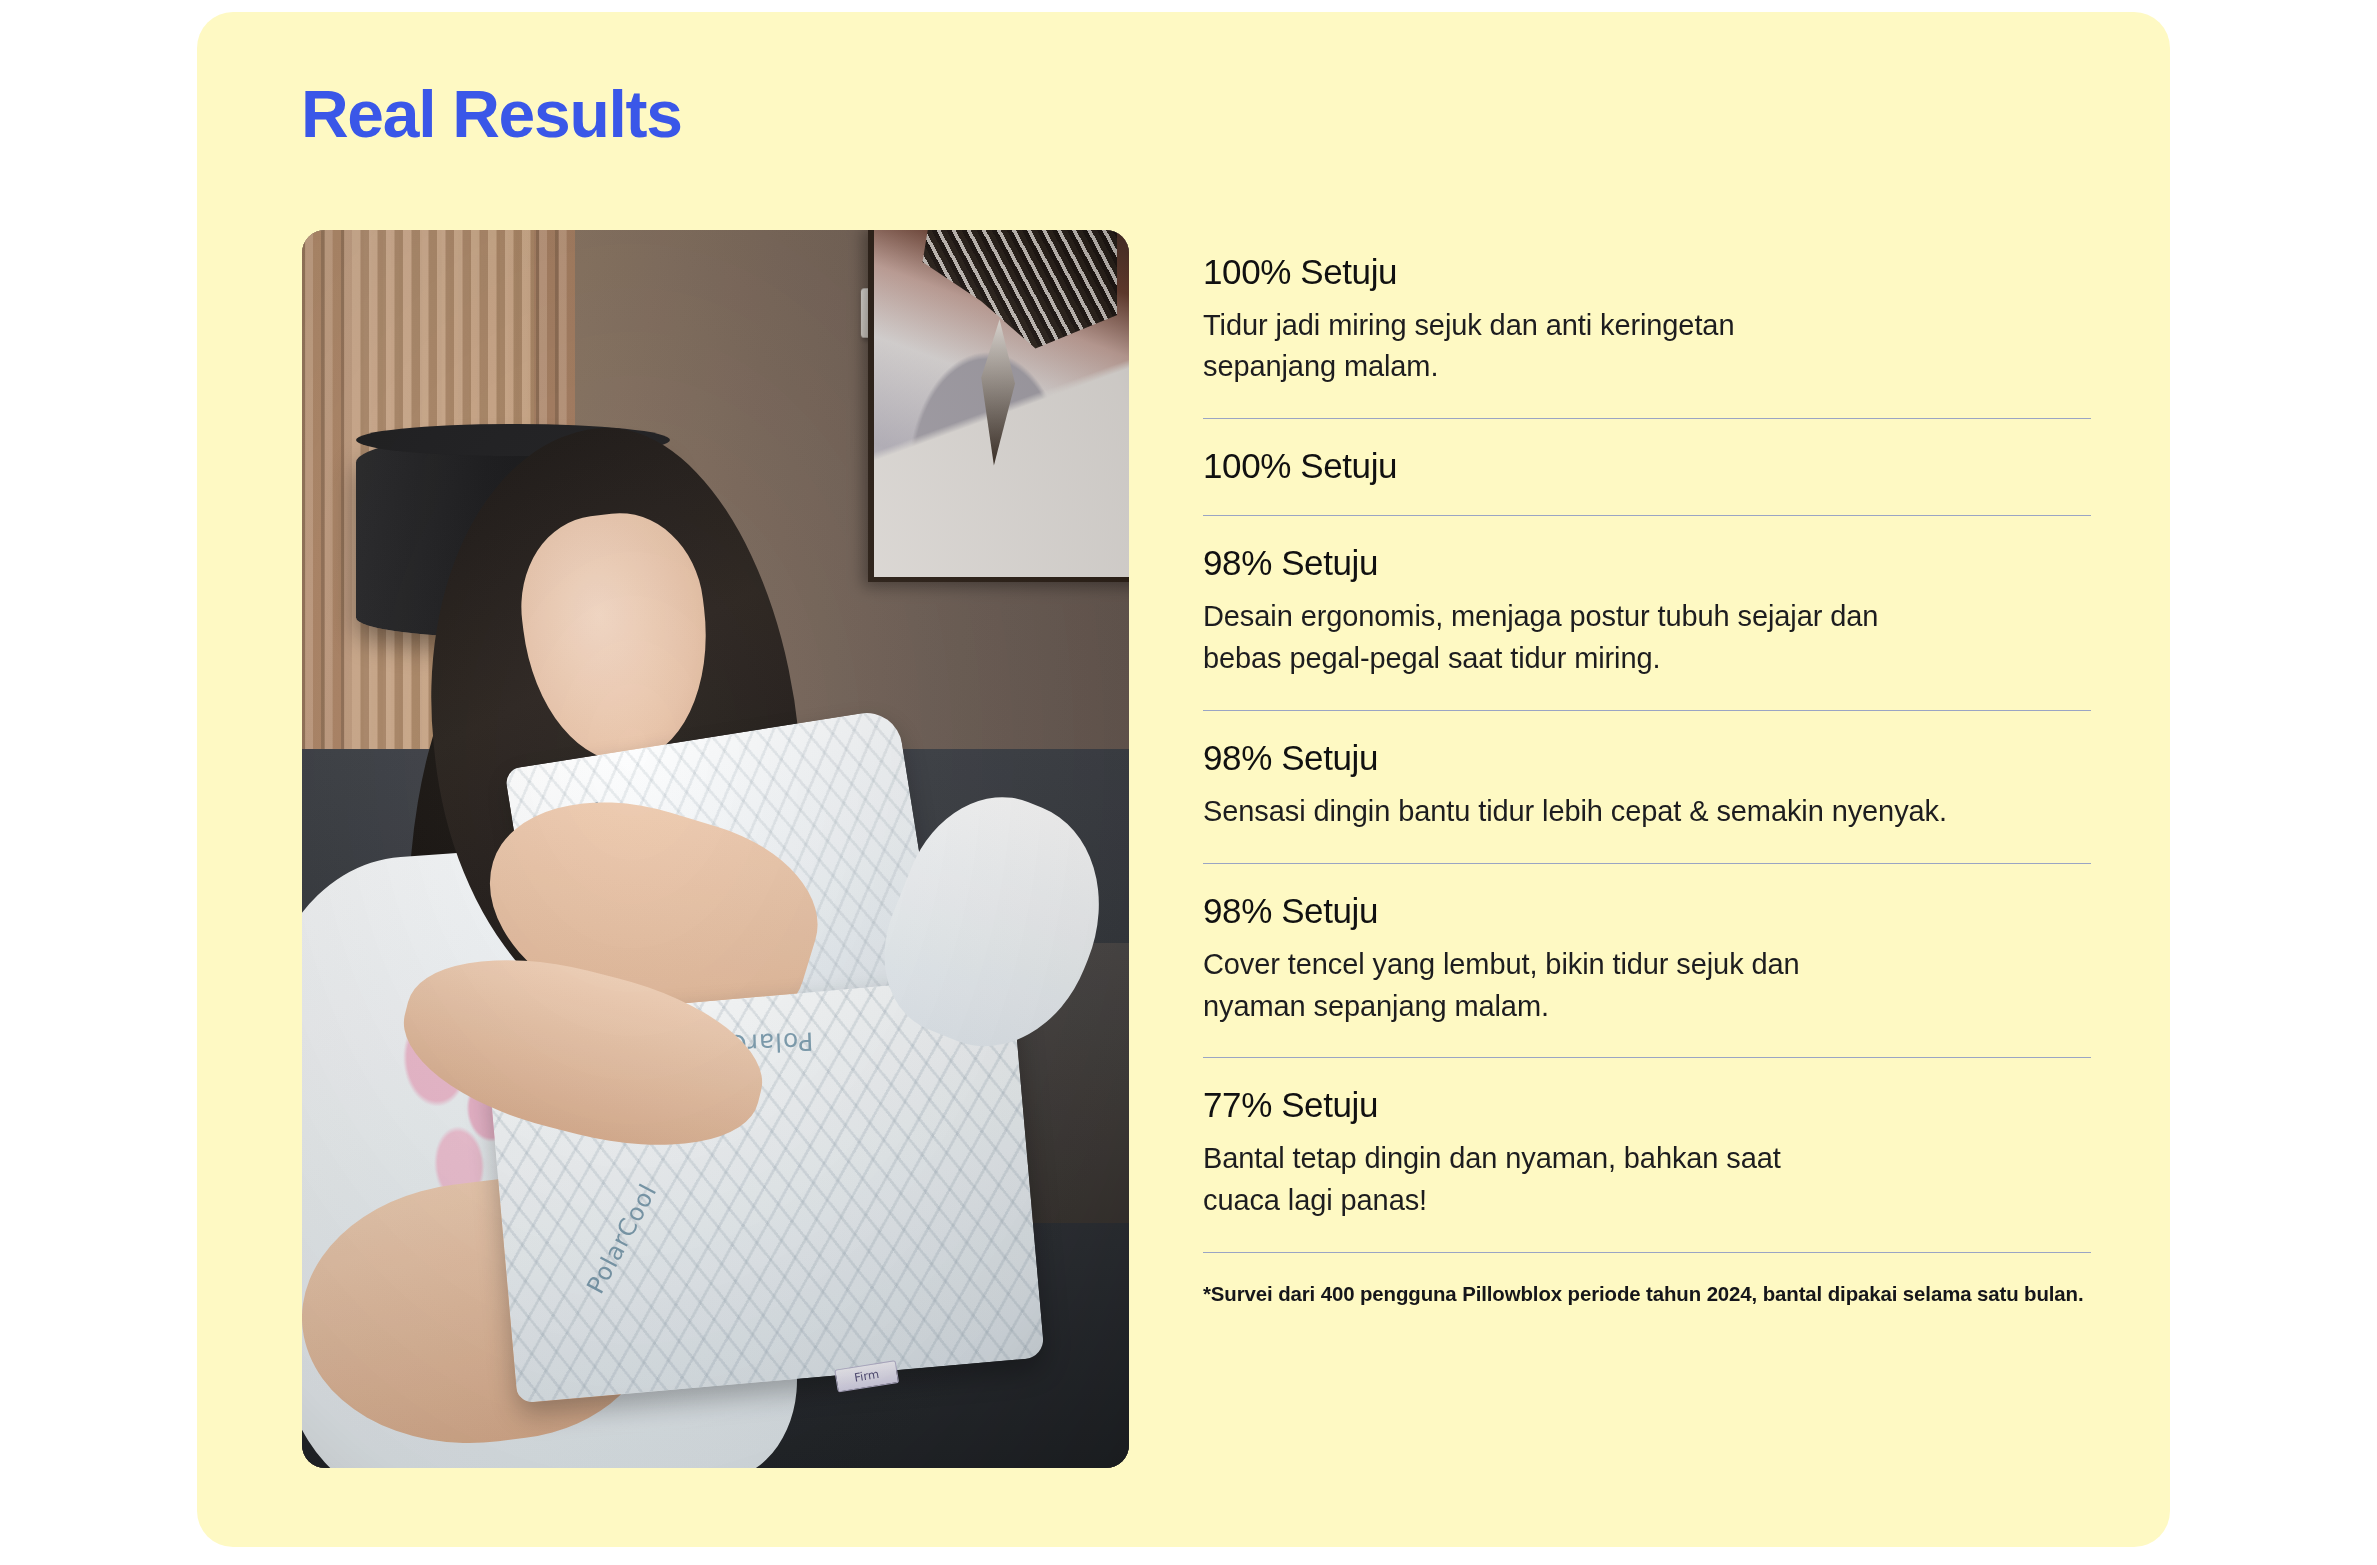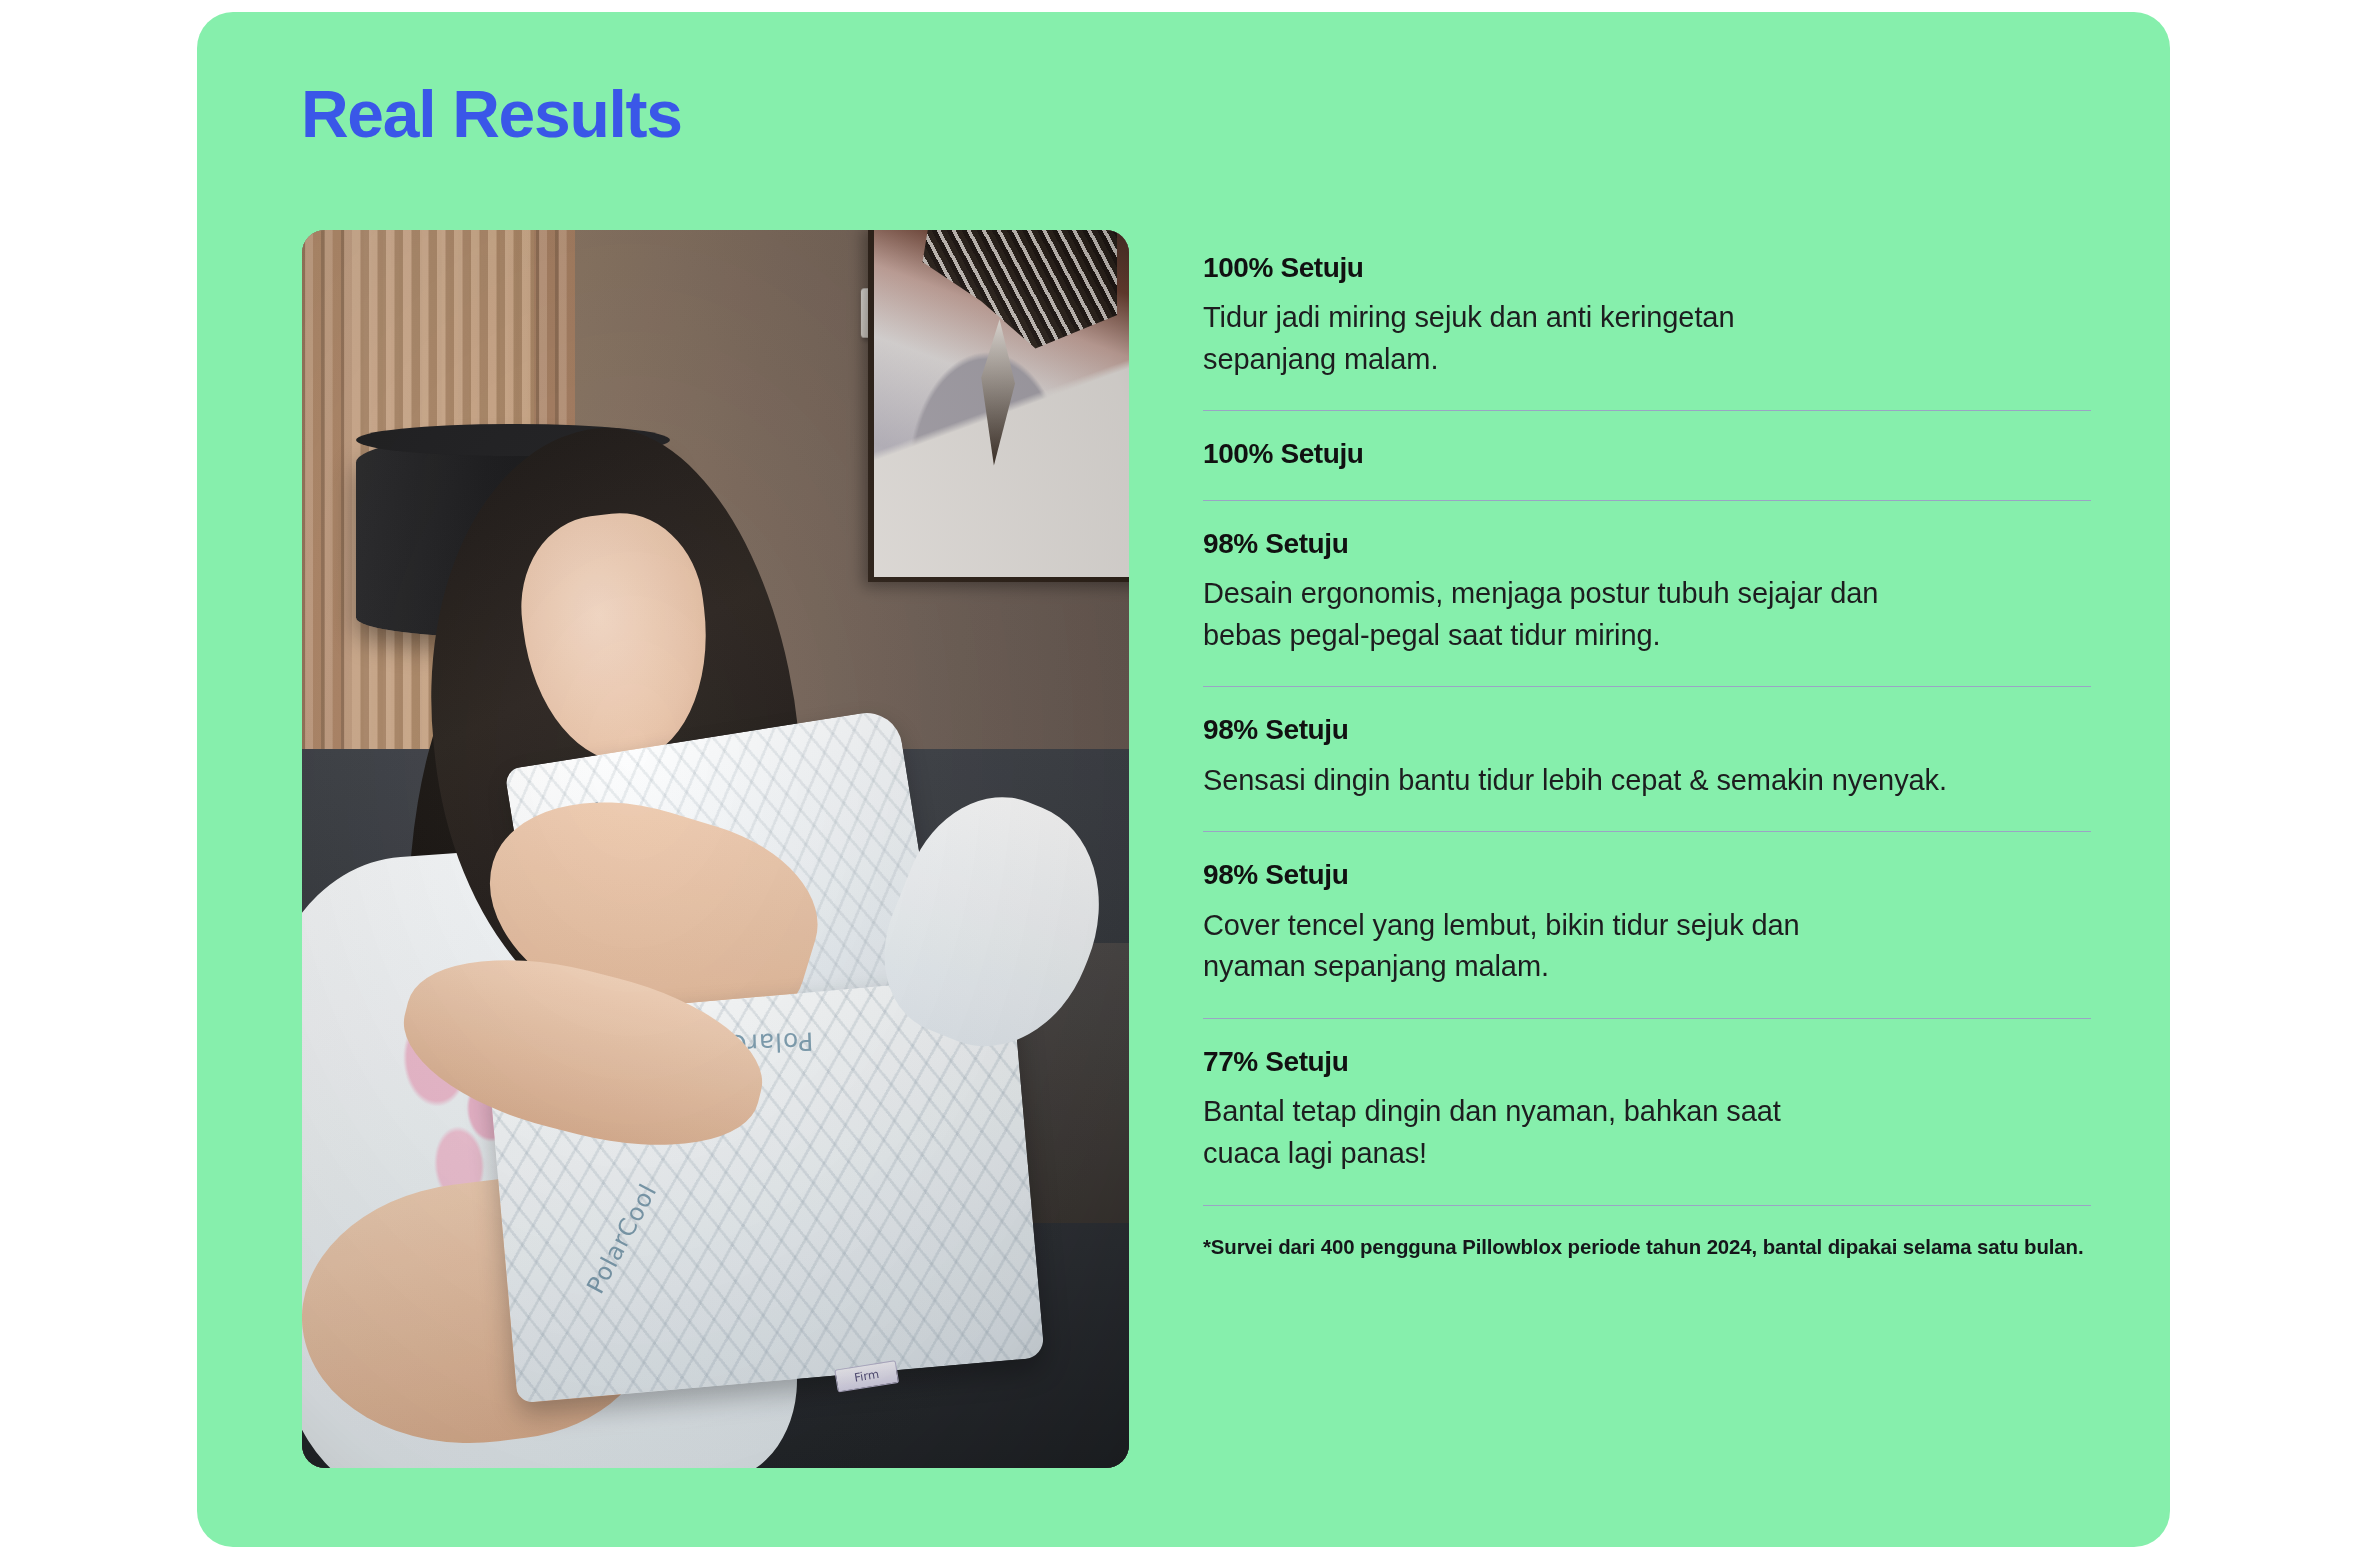--- a/index.html
+++ b/index.html
@@ -19,21 +19,21 @@
     background: #ffffff;
   }
 
   
   .card {
     position: absolute;
     left: 197px;
     top: 11.5px;
     width: 1973px;
     height: 1535px;
-    background: #86efac;
+    background: #fef9c3;
     border-radius: 36px;
     overflow: hidden;
   }
 
   
   .page-title {
     position: absolute;
     left: 104px;
     top: 69px;
     font-size: 66px;
@@ -279,22 +279,22 @@
   .results {
     position: absolute;
     left: 1006px;
     top: 240px;
     width: 888px;
   }
 
   .result-item { padding: 0 0 0 0; }
 
   .result-head {
-    font-size: 28px;
-    font-weight: 700;
+    font-size: 35px;
+    font-weight: 400;
     color: #111111;
     letter-spacing: -0.4px;
     line-height: 1.12;
     margin-bottom: 14px;
   }
 
   .result-body {
     font-size: 29px;
     font-weight: 400;
     color: #1d1d1f;

